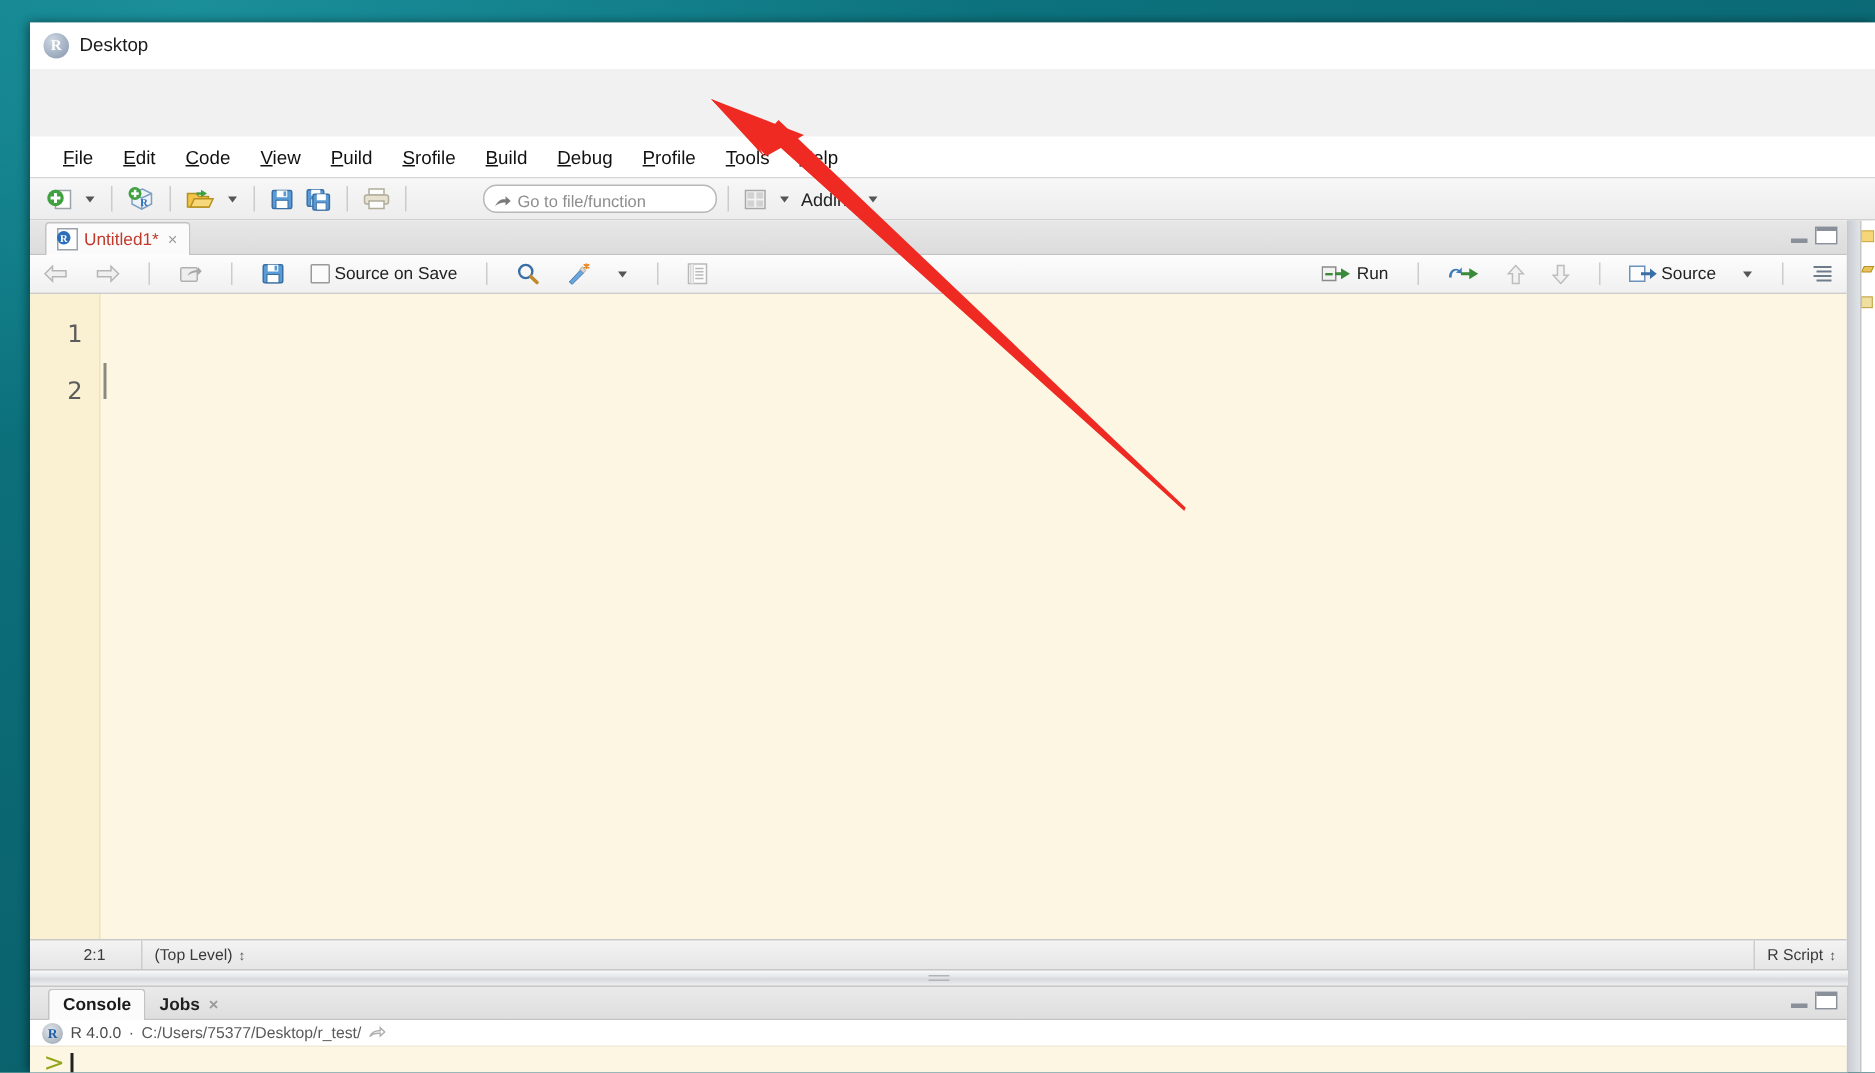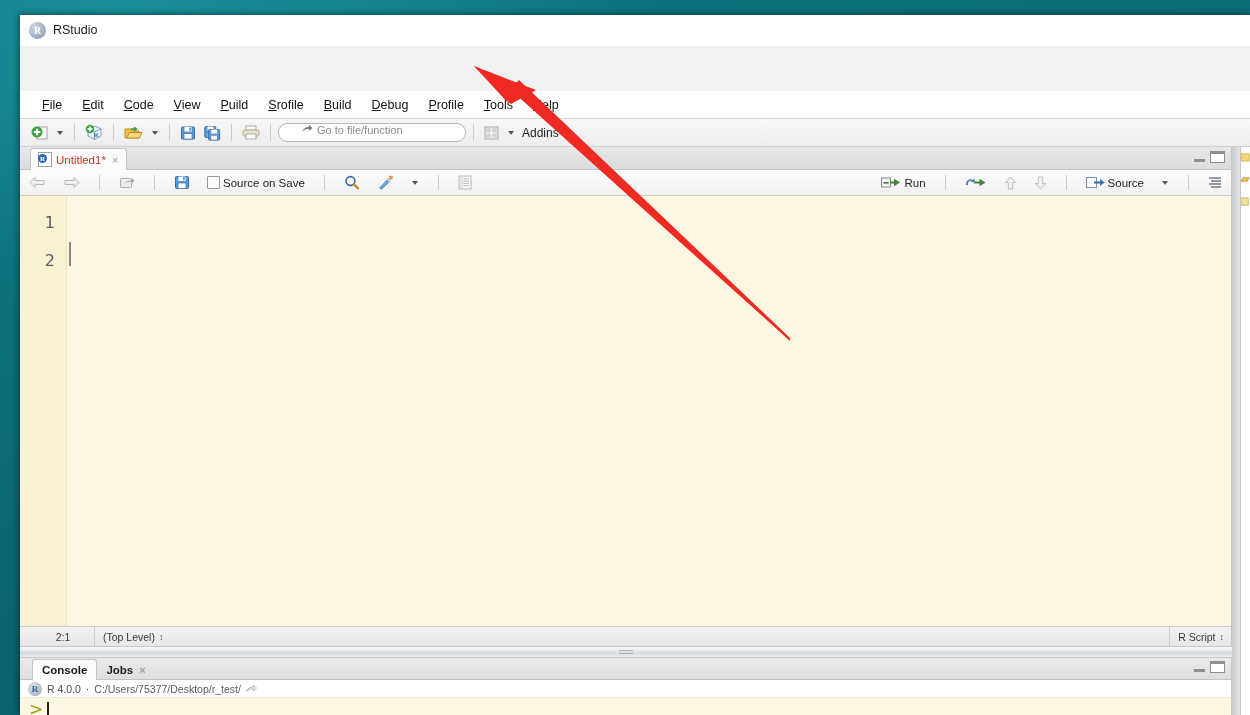--- a/index.html
+++ b/index.html
@@ -76,25 +76,25 @@
     width: 1px; height: 17px; background: #cbcbcb; margin: 0 5px;
   }
   .caret {
     width: 0; height: 0;
     border-left: 3.5px solid transparent;
     border-right: 3.5px solid transparent;
     border-top: 4px solid #555;
     margin: 0 4px;
   }
   .gofile {
-    display: flex; align-items: flex-start;
+    display: flex; align-items: flex-end;
     width: 142px; height: 17px;
     border: 1px solid #b7b7b7; border-radius: 9px;
-    background: #ffffff; padding: 0 22px;
-    font-size: 11px; color: #8d8d8d;
+    background: #ffffff; padding: 0 6px;
+    font-size: 11px; color: #8d8d8d; margin-left: 44px;
   }
   .addins-label { font-size: 12px; color: #222; padding: 0 2px; }
 
   
   #body-area { flex: 1 1 auto; display: flex; min-height: 0; }
   #left-col { flex: 1 1 auto; display: flex; flex-direction: column; min-width: 0; background:#e8e8e8; }
   #right-strip {
     flex: 0 0 18px;
     background: linear-gradient(to right, #c9cdd2 0%, #dfe2e5 40%, #f0f0f0 100%);
     position: relative; overflow: hidden;
@@ -290,21 +290,21 @@
     pointer-events: none;
   }
 </style>
 </head>
 <body>
 
 <div id="rstudio-window">
 
   <div id="titlebar">
     <div class="app-logo">R</div>
-    <div class="app-title">RStudio</div>
+    <div class="app-title">Desktop</div>
   </div>
 
   <div id="menubar">
     <div class="menu-item"><u>F</u><span>ile</span></div>
     <div class="menu-item"><u>E</u><span>dit</span></div>
     <div class="menu-item"><u>C</u><span>ode</span></div>
     <div class="menu-item"><u>V</u><span>iew</span></div>
     <div class="menu-item"><u>P</u><span>uild</span></div>
     <div class="menu-item"><u>S</u><span>rofile</span></div>
     <div class="menu-item"><u>B</u><span>uild</span></div>

